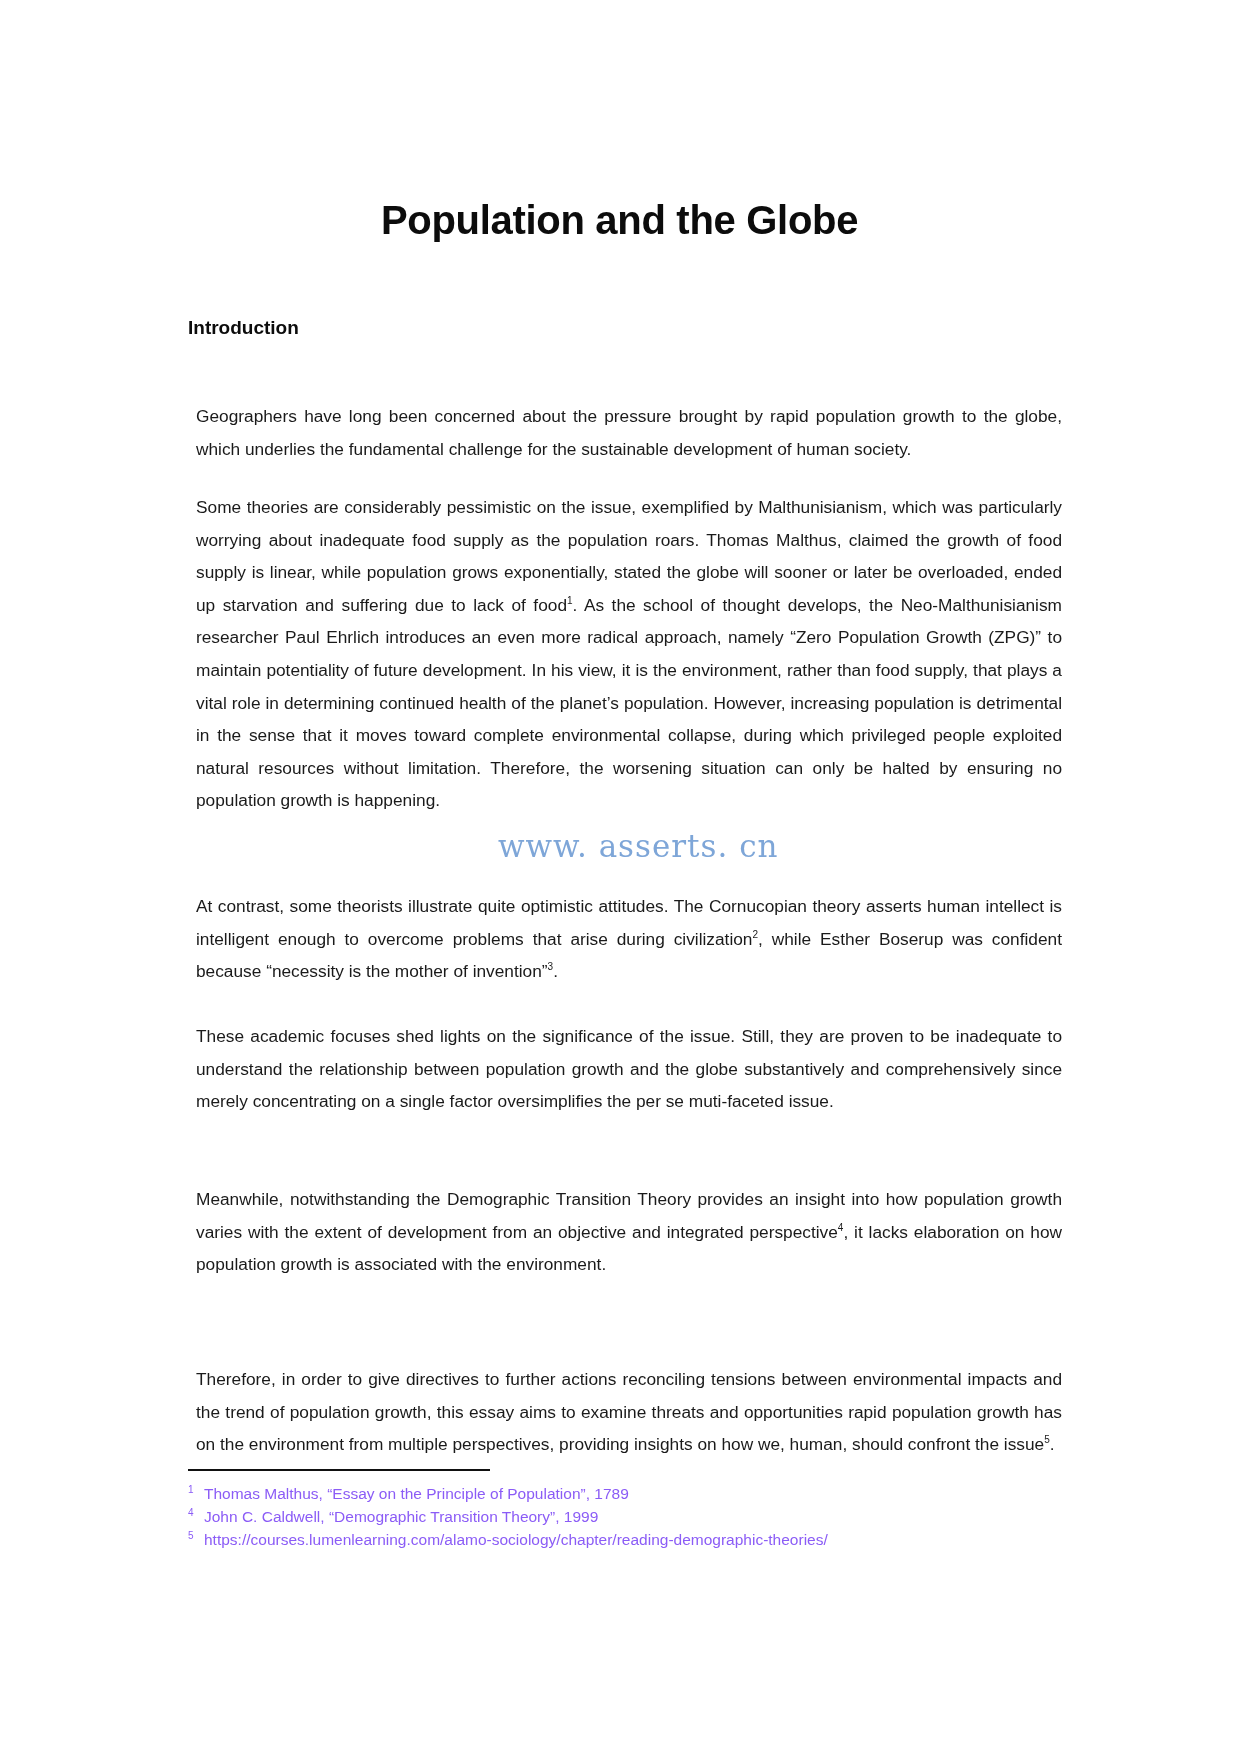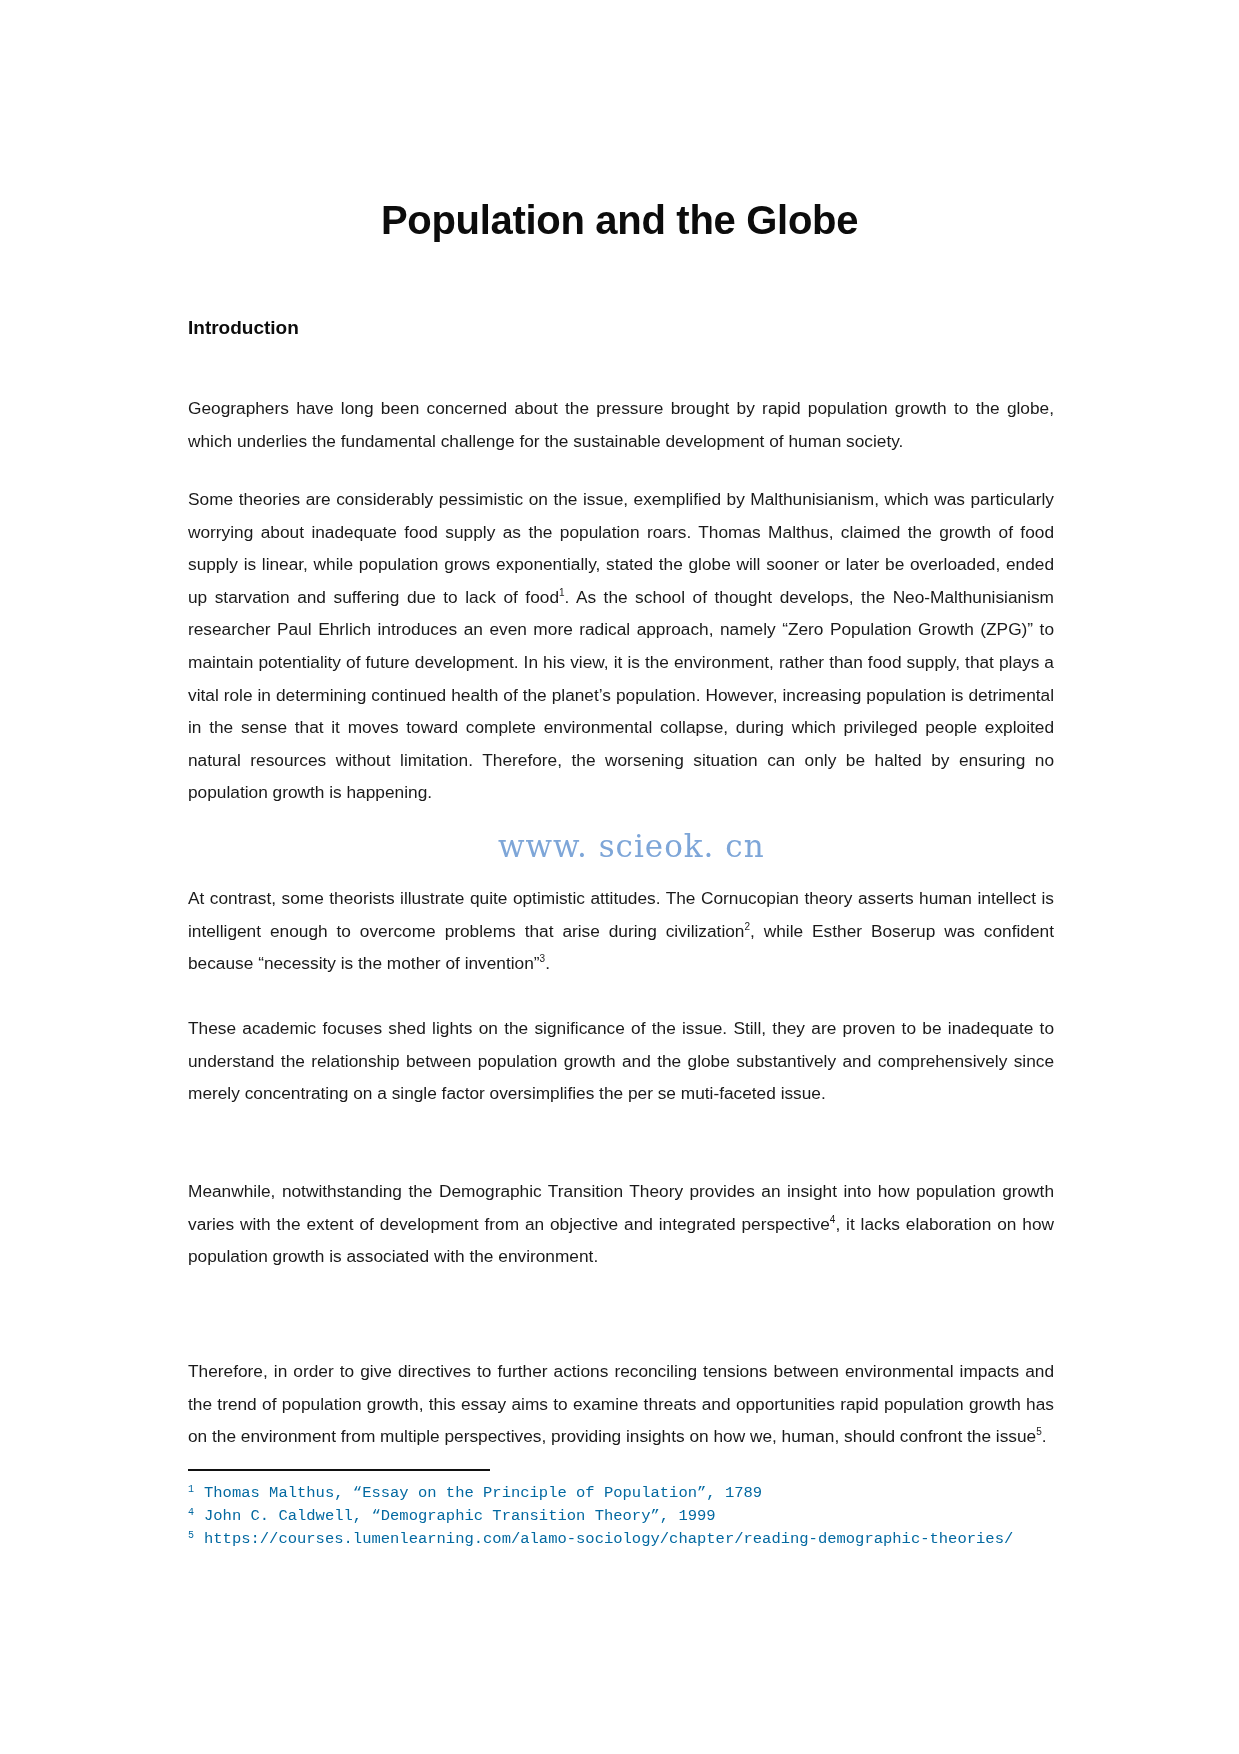--- a/index.html
+++ b/index.html
@@ -9,54 +9,54 @@
     position: absolute; left: 0; width: 1239px; top: 198px; text-align: center;
     font-family: "Liberation Sans", sans-serif; font-weight: bold; font-size: 40px; letter-spacing: -0.3px; color: #0c0c0c;
   }
   .heading {
     position: absolute; left: 188px; top: 317px;
     font-family: "Liberation Sans", sans-serif; font-weight: bold; font-size: 19px; color: #0c0c0c;
   }
   .body-text {
     position: absolute; left: 188px; width: 866px;
     font-family: "Liberation Sans", sans-serif; font-size: 17.3px; line-height: 32.6px;
-    text-align: justify; color: #1a1a1a; margin: 0;
+    text-align: justify; color: #1a1a1a; margin: 8px;
   }
   sup { font-size: 10px; line-height: 0; vertical-align: super; }
   .p1 { top: 392px; }
   .p2 { top: 483px; }
   .p3 { top: 882px; }
   .p4 { top: 1012px; }
   .p5 { top: 1175px; }
   .p6 { top: 1355px; }
   .watermark {
     position: absolute; left: 498px; top: 828px;
     font-family: "DejaVu Serif", serif; font-size: 31px; color: #7ea6d8; letter-spacing: 1px;
   }
   .fn-rule { position: absolute; left: 188px; top: 1469px; width: 302px; height: 2px; background: #111; }
-  .footnotes { position: absolute; left: 188px; top: 1482px; font-family: Liberation Mono, monospace; color: #0369a1; }
+  .footnotes { position: absolute; left: 188px; top: 1482px; font-family: Liberation Sans, sans-serif; color: #8b5cf6; }
   .fn { position: relative; font-size: 15.5px; height: 23px; line-height: 23px; white-space: nowrap; }
   .fn .num { display: inline-block; width: 16px; font-size: 10px; vertical-align: top; line-height: 16px; }
   .fn.tall { height: 27px; line-height: 30px; }
   .fn.tall .num { font-size: 12px; line-height: 20px; }
 </style>
 </head>
 <body>
 
 <div class="page">
 
   <div class="title">Population and the Globe</div>
 
   <div class="heading">Introduction</div>
 
   <p class="body-text p1"><span>Geographers have long been concerned about the pressure brought by rapid population growth to the globe, which underlies the fundamental challenge for the sustainable development of human society.</span></p>
 
   <p class="body-text p2"><span>Some theories are considerably pessimistic on the issue, exemplified by Malthunisianism, which was particularly worrying about inadequate food supply as the population roars. Thomas Malthus, claimed the growth of food supply is linear, while population grows exponentially, stated the globe will sooner or later be overloaded, ended up starvation and suffering due to lack of food</span><sup>1</sup><span>. As the school of thought develops, the Neo-Malthunisianism researcher Paul Ehrlich introduces an even more radical approach, namely “Zero Population Growth (ZPG)” to maintain potentiality of future development. In his view, it is the environment, rather than food supply, that plays a vital role in determining continued health of the planet’s population. However, increasing population is detrimental in the sense that it moves toward complete environmental collapse, during which privileged people exploited natural resources without limitation. Therefore, the worsening situation can only be halted by ensuring no population growth is happening.</span></p>
 
-  <div class="watermark">www. scieok. cn</div>
+  <div class="watermark">www. asserts. cn</div>
 
   <p class="body-text p3"><span>At contrast, some theorists illustrate quite optimistic attitudes. The Cornucopian theory asserts human intellect is intelligent enough to overcome problems that arise during civilization</span><sup>2</sup><span>, while Esther Boserup was confident because “necessity is the mother of invention”</span><sup>3</sup><span>.</span></p>
 
   <p class="body-text p4"><span>These academic focuses shed lights on the significance of the issue. Still, they are proven to be inadequate to understand the relationship between population growth and the globe substantively and comprehensively since merely concentrating on a single factor oversimplifies the per se muti-faceted issue.</span></p>
 
   <p class="body-text p5"><span>Meanwhile, notwithstanding the Demographic Transition Theory provides an insight into how population growth varies with the extent of development from an objective and integrated perspective</span><sup>4</sup><span>, it lacks elaboration on how population growth is associated with the environment.</span></p>
 
   <p class="body-text p6"><span>Therefore, in order to give directives to further actions reconciling tensions between environmental impacts and the trend of population growth, this essay aims to examine threats and opportunities rapid population growth has on the environment from multiple perspectives, providing insights on how we, human, should confront the issue</span><sup>5</sup><span>.</span></p>
 
   <div class="fn-rule"></div>

